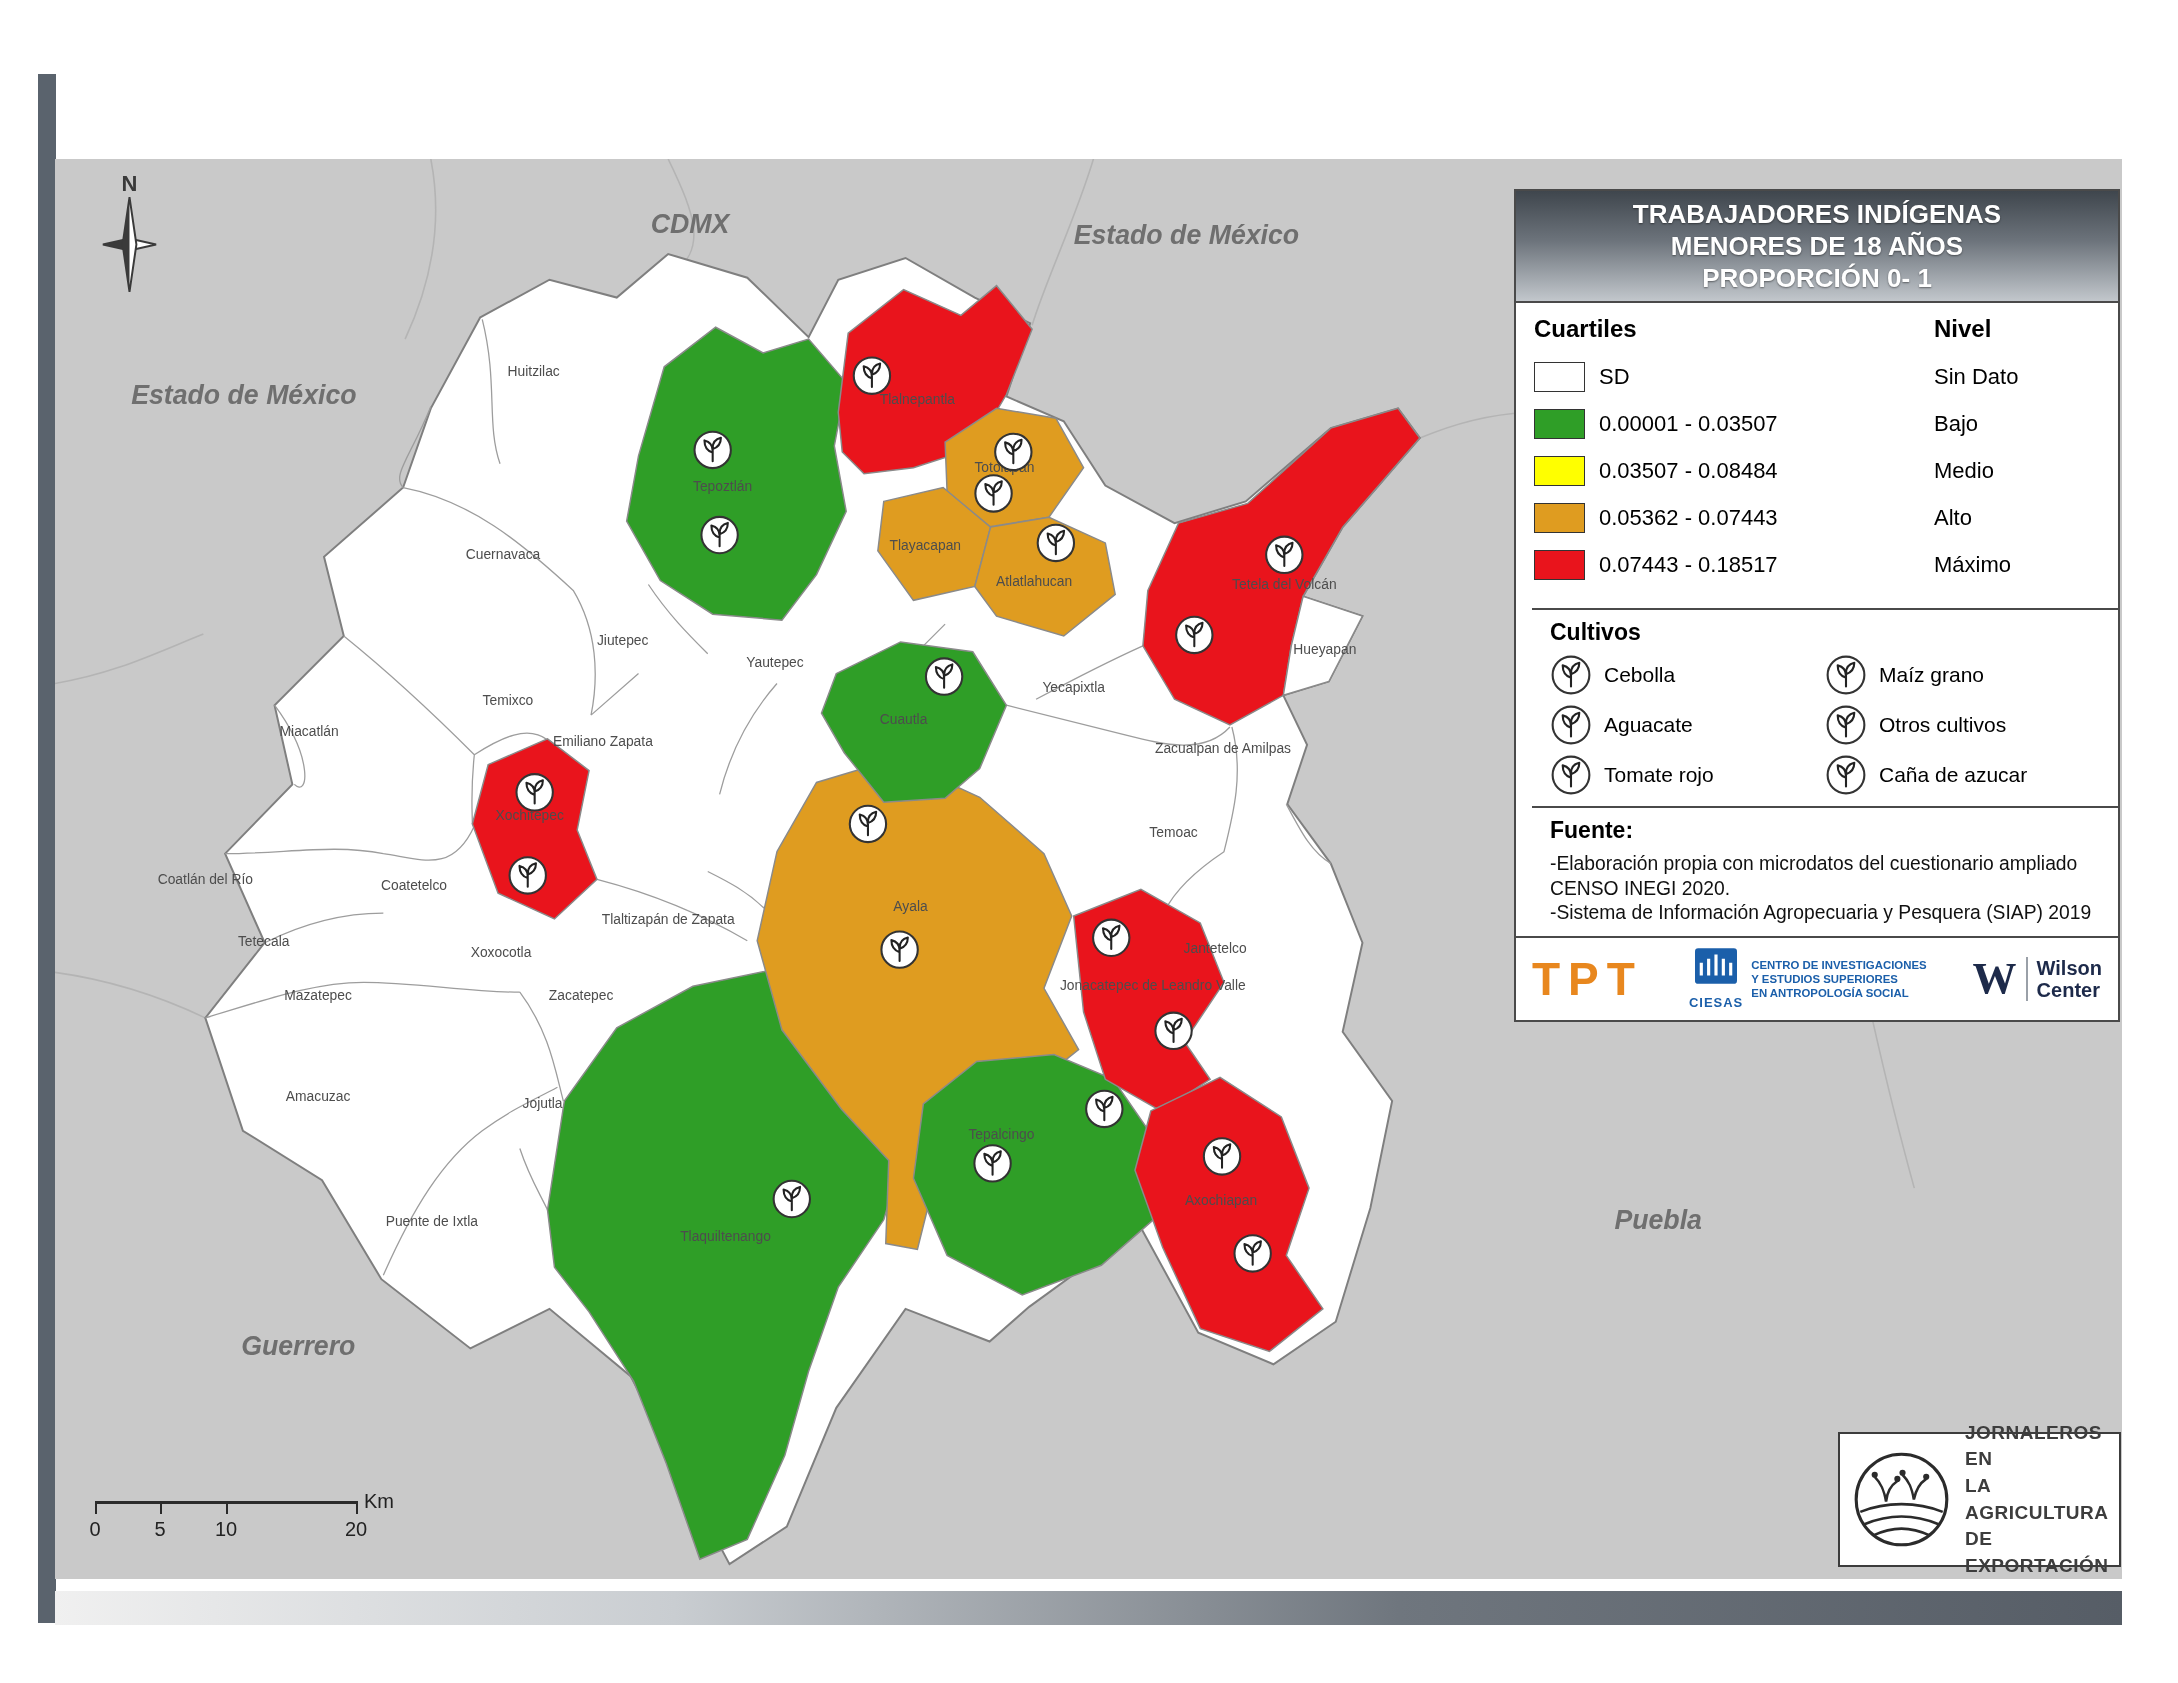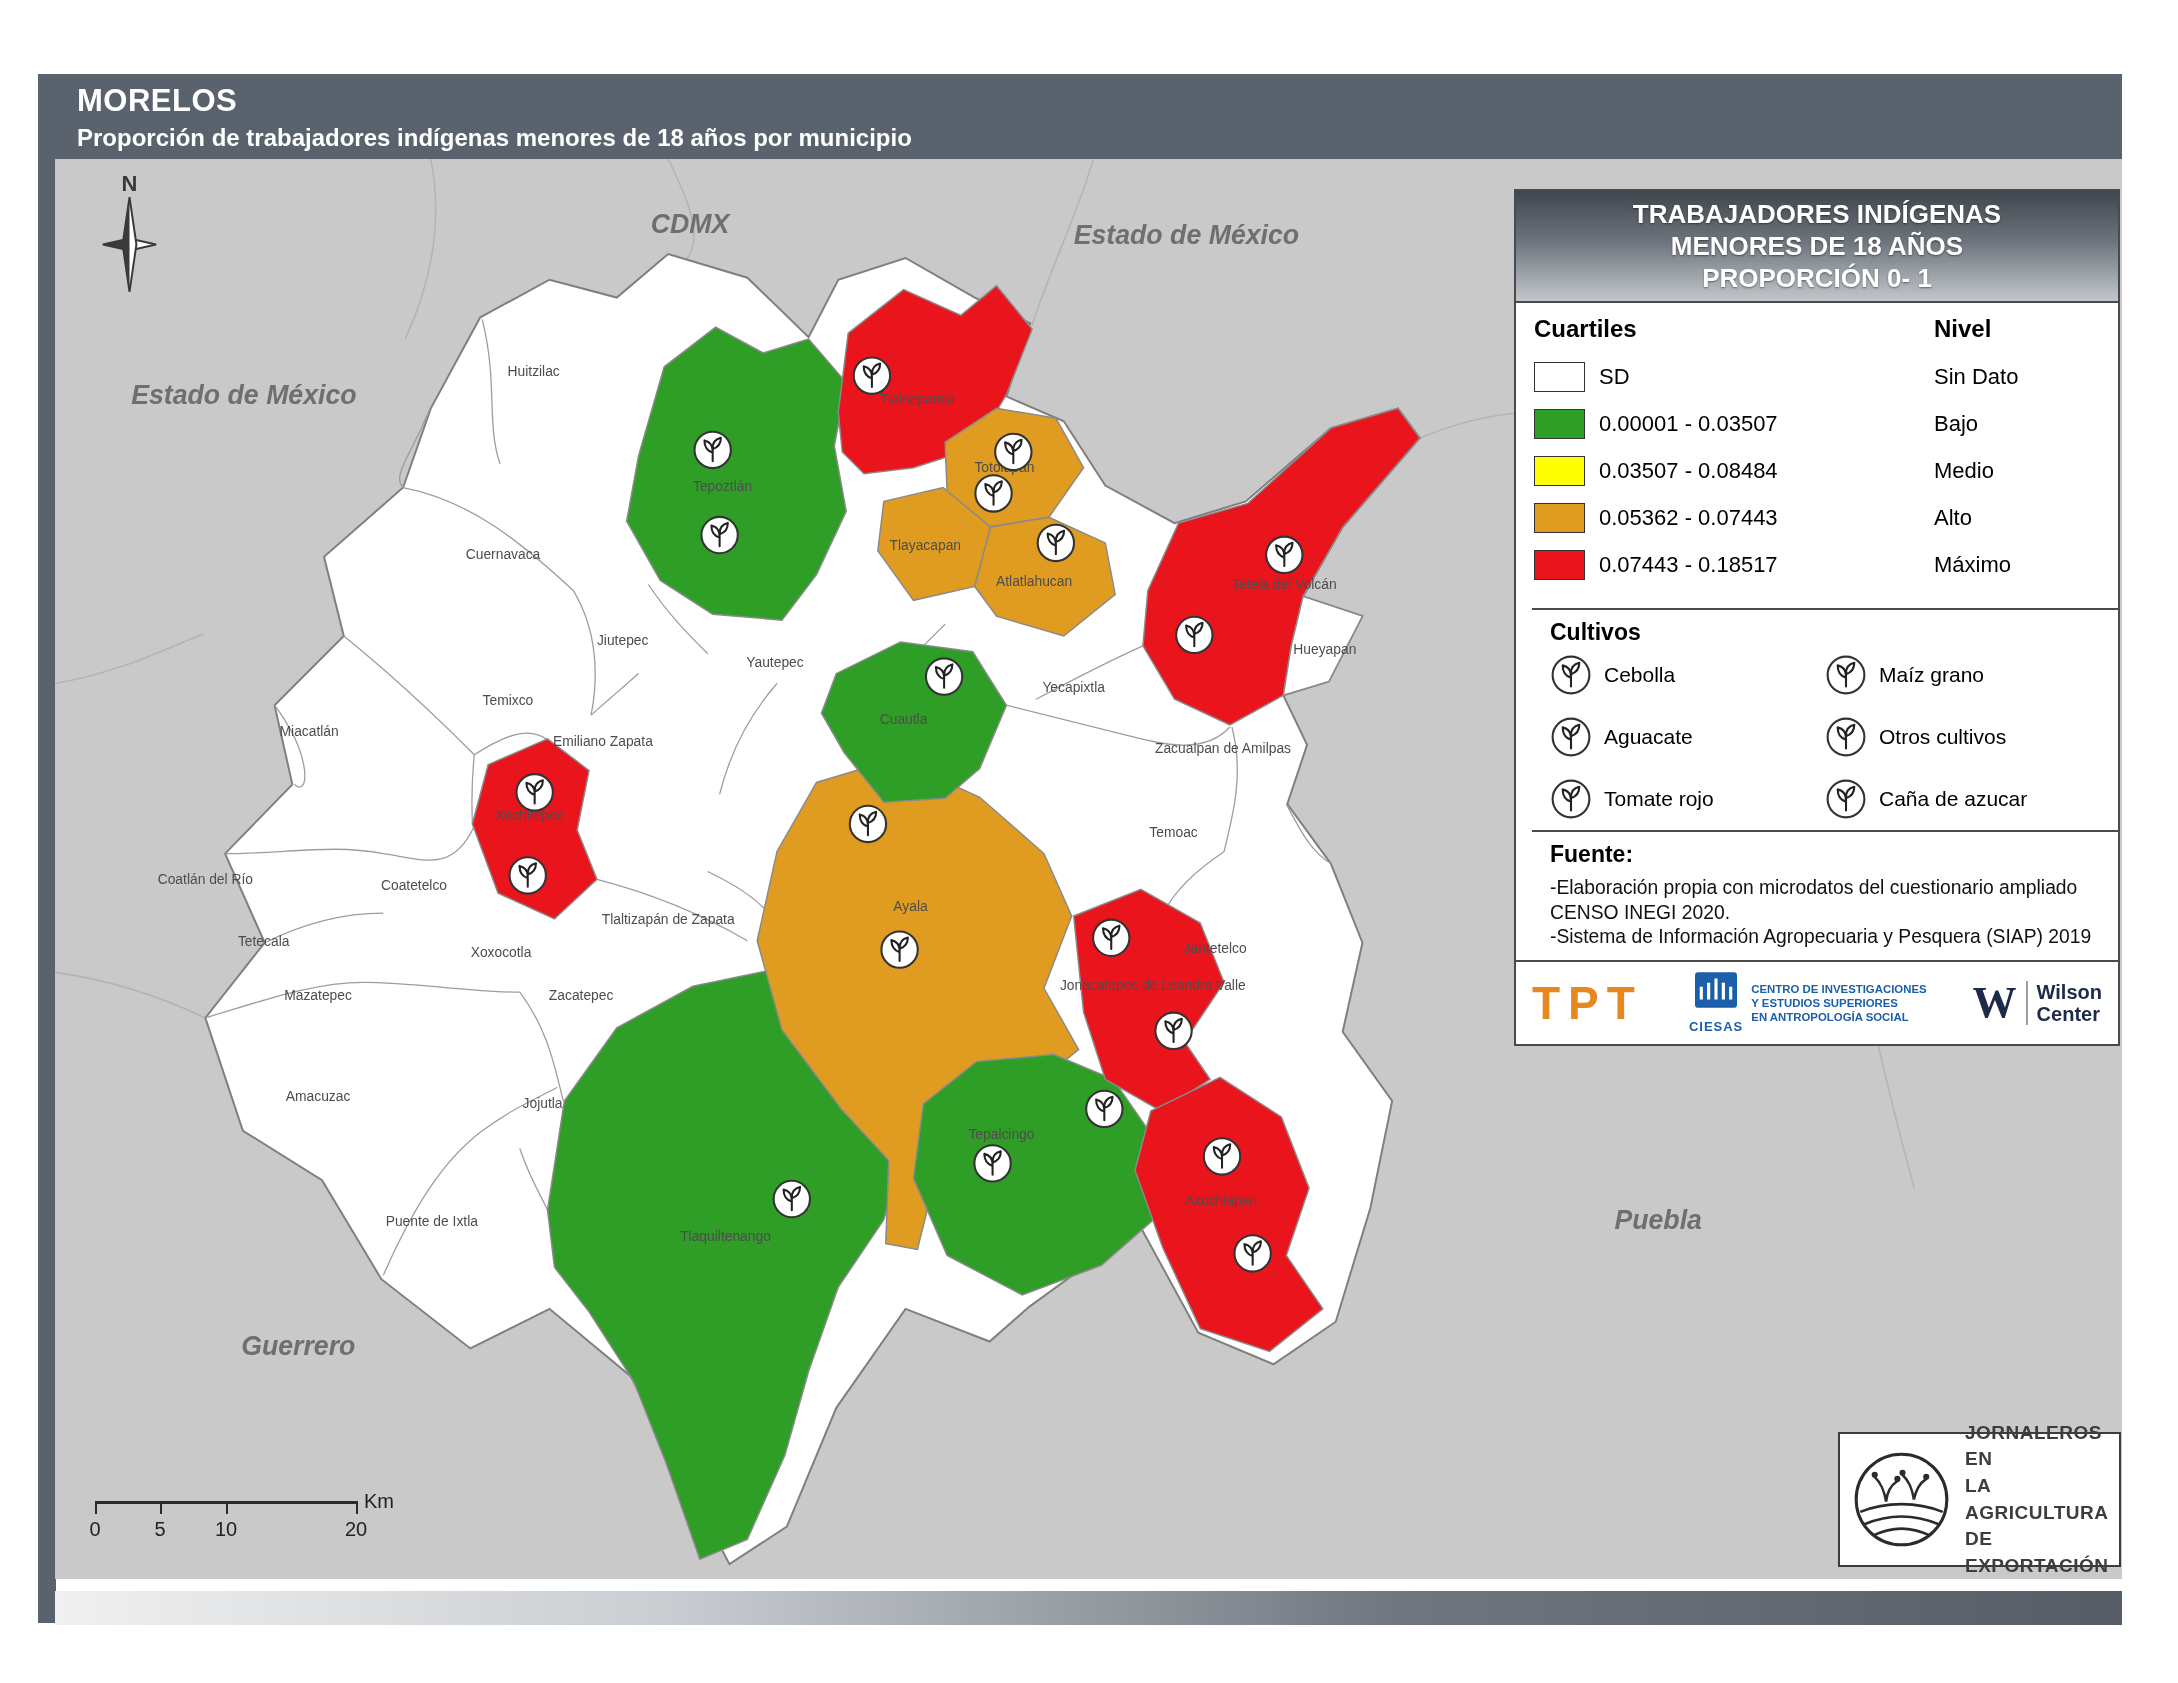--- a/index.html
+++ b/index.html
@@ -25,21 +25,21 @@
   .compass svg{width:69px;height:99px;display:block;}
   
   .legend{position:absolute;left:1459px;top:30px;width:606px;background:#fff;border:2px solid #4a4a4a;box-sizing:border-box;}
   .lg-title{background:linear-gradient(180deg,#3f464d 0%,#6c737b 45%,#c2c7cc 100%);color:#fff;text-align:center;font-weight:bold;font-size:26px;line-height:32px;padding:7px 0;border-bottom:2px solid #4a4a4a;text-shadow:0 1px 2px rgba(0,0,0,.45);}
   .lg-body{padding:12px 18px 20px;}
   .lg-cols{display:grid;grid-template-columns:1fr 166px;font-weight:bold;font-size:24px;margin-bottom:10px;}
   .lg-row{display:grid;grid-template-columns:65px 1fr 166px;align-items:center;height:47px;font-size:22px;}
   .sw{width:51px;height:30px;border:1.5px solid #333;display:inline-block;box-sizing:border-box;}
   .lg-section{border-top:2px solid #4a4a4a;padding:9px 18px 10px;margin-left:16px;}
   .lg-sec-h{font-weight:bold;font-size:23px;margin-bottom:8px;}
-  .cv-grid{display:grid;grid-template-columns:1fr 1fr;row-gap:20px;}
+  .cv-grid{display:grid;grid-template-columns:1fr 1fr;row-gap:8px;}
   .cv-item{display:flex;align-items:center;gap:12px;font-size:21px;}
   .cv-ic{width:42px;height:42px;flex:0 0 auto;}
   .ft-lines{font-size:19.3px;line-height:1.28;color:#111;}
   .lg-logos{border-top:2px solid #4a4a4a;display:flex;align-items:center;justify-content:space-between;padding:10px 16px;gap:8px;}
   .logo-tpt{font-size:46px;font-weight:bold;color:var(--c-accent-orange,#e8871e);letter-spacing:8px;}
   .logo-ciesas{display:flex;align-items:center;gap:8px;}
   .ci-left{display:flex;flex-direction:column;align-items:center;}
   .ci-ic{width:42px;height:36px;}
   .ci-name{font-size:13px;font-weight:bold;color:var(--c-ciesas-blue,#1b5faa);letter-spacing:1px;margin-top:11px;}
   .ci-lines{font-size:11.4px;font-weight:bold;color:var(--c-ciesas-blue,#1b5faa);line-height:1.25;}
@@ -59,24 +59,20 @@
   .jr-txt{font-size:19px;font-weight:600;color:#3d3d3d;letter-spacing:0.5px;line-height:1.4;}
   .bottom-bar{position:absolute;left:55px;top:1591px;width:2067px;height:34px;background:linear-gradient(90deg,#f0f0f0 0%,#c9cdd1 30%,#6f767e 65%,#565d66 100%);}
 </style>
 </head>
 <body>
 
 <div class="page">
 
   <div class="left-rail"></div>
 
-  <header class="titlebar">
-    <div class="title">MORELOS</div>
-    <div class="subtitle">Proporción de trabajadores indígenas menores de 18 años por municipio</div>
-  </header>
 
   <div class="map-frame">
 
     <svg id="map-svg" viewBox="0 0 2090 1435" preserveAspectRatio="none">
       <defs>
         <symbol id="crop-sym" viewBox="0 0 48 48">
           <circle cx="24" cy="24" r="21" fill="#ffffff" stroke="#333333" stroke-width="2.4"></circle>
           <path d="M24 37 L24 19 M24 27 C17.5 25 14.5 19.5 14.5 13 C21 14.5 24 18.5 24 25 M24 23 C30.5 21 33.5 15.5 33.5 10 C27 11.5 24 15.5 24 22" stroke="#222222" stroke-width="2.4" fill="none" stroke-linecap="round" stroke-linejoin="round"></path>
         </symbol>
       </defs>

